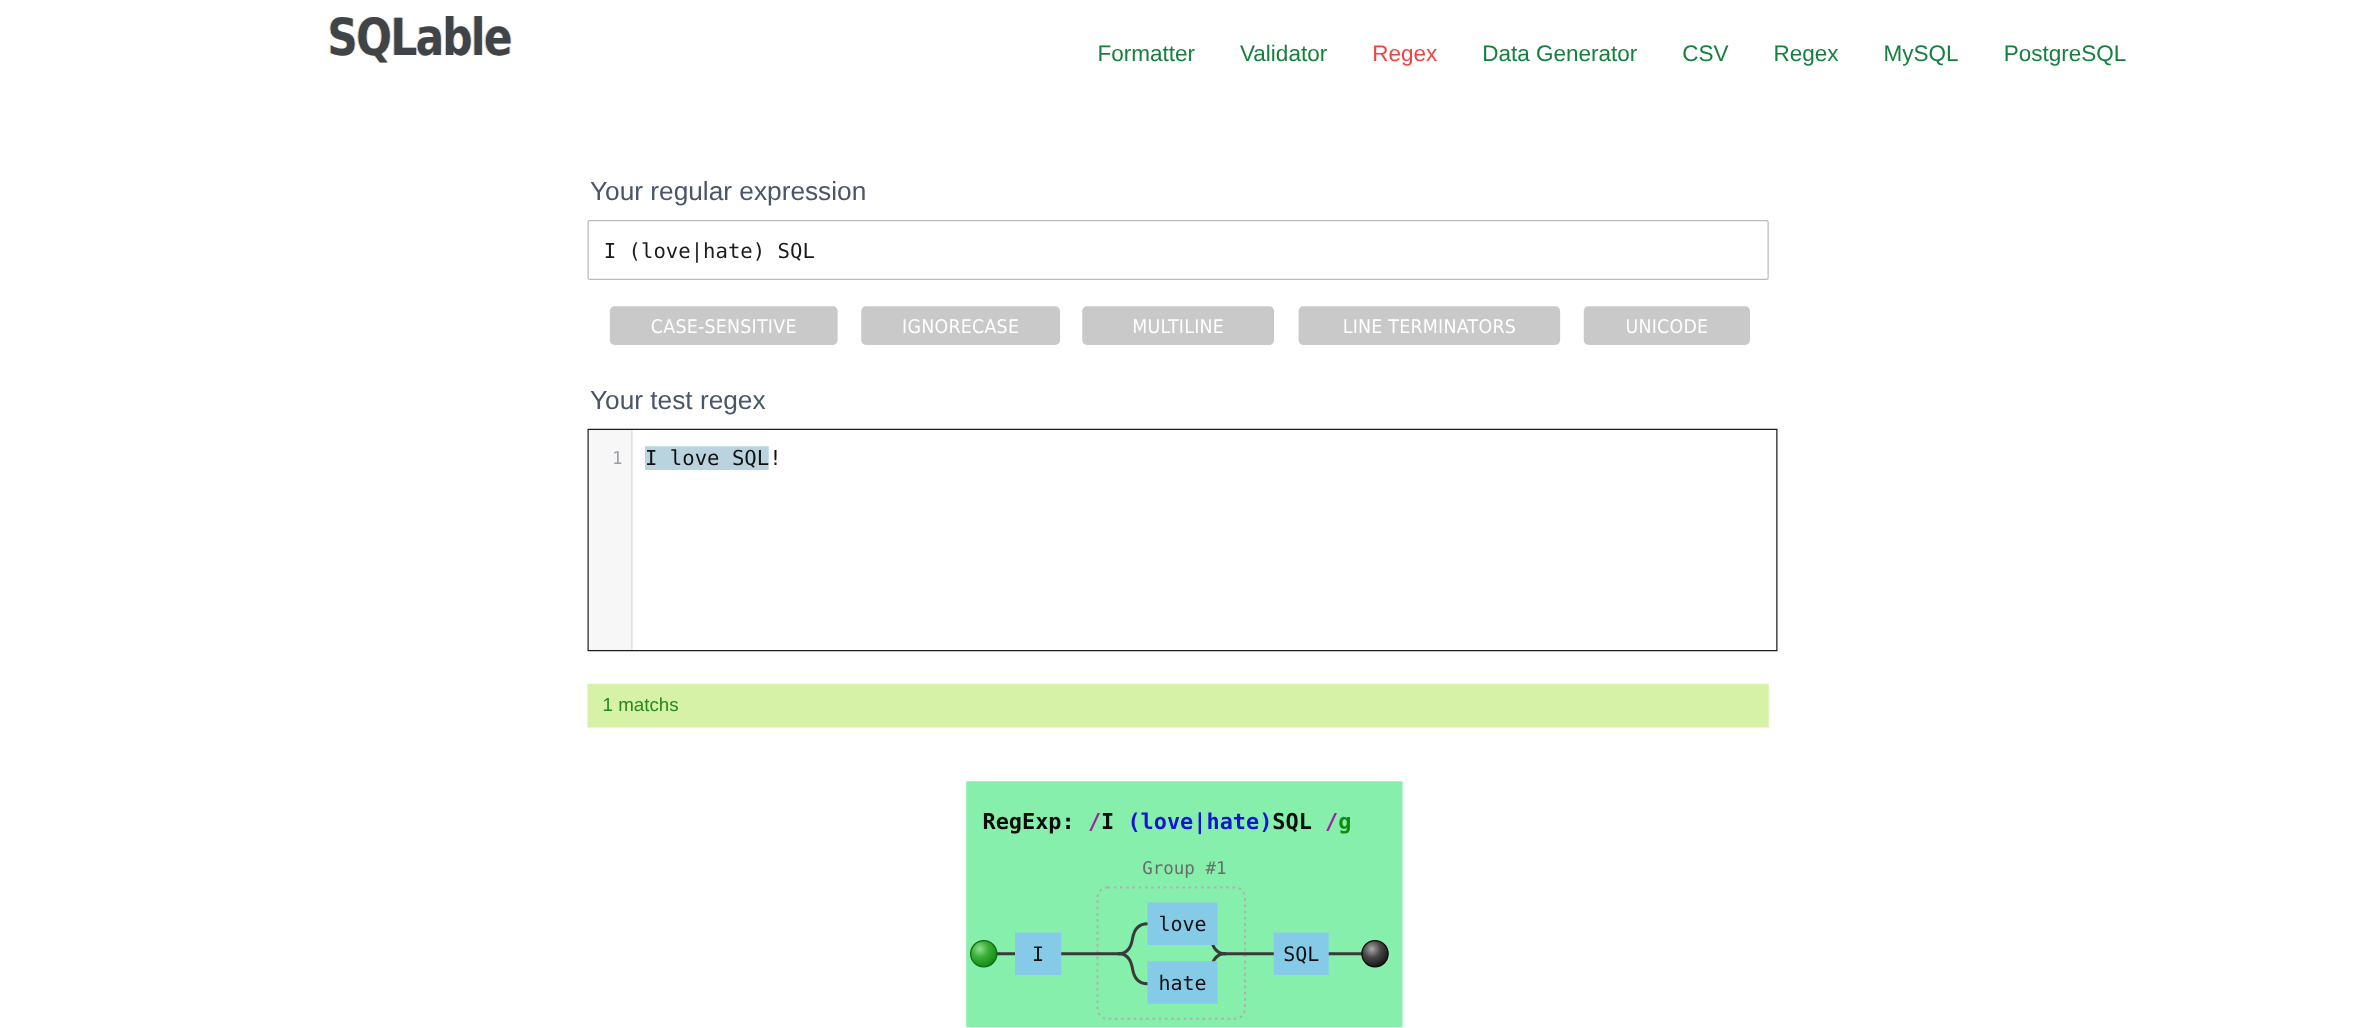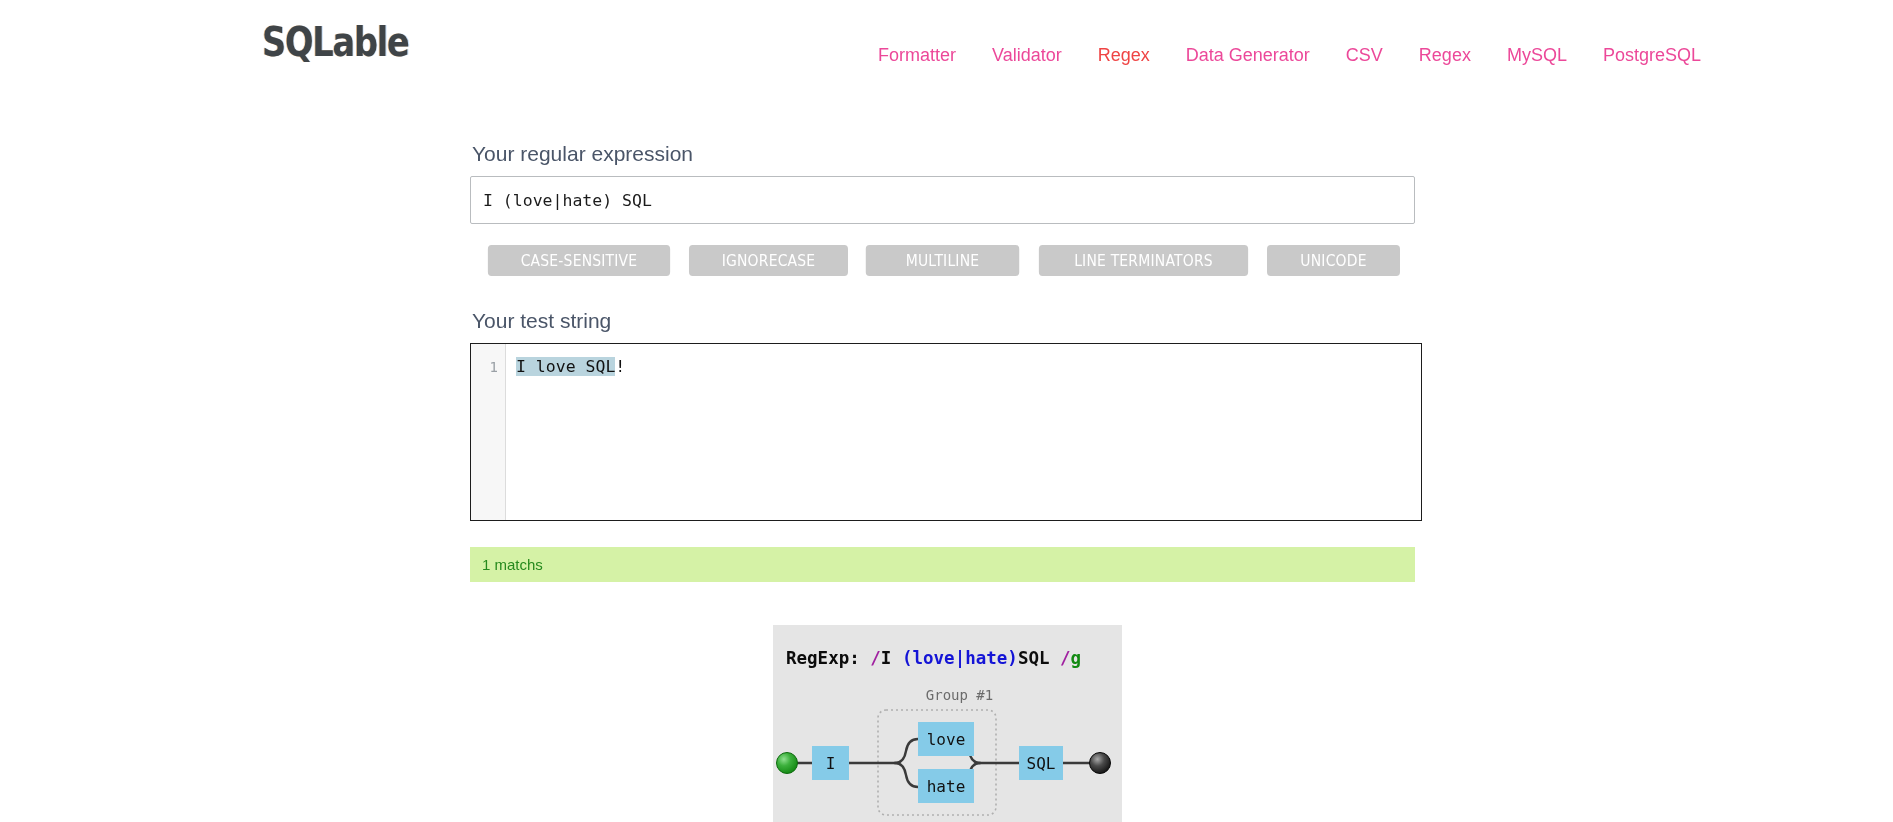--- a/index.html
+++ b/index.html
@@ -7,41 +7,41 @@
     margin: 0; padding: 0;
     width: 1893px; height: 822px;
     background: #ffffff;
     font-family: "Liberation Sans", sans-serif;
     overflow: hidden;
   }
   .page { position: relative; width: 1893px; height: 822px; background:#fff; }
 
   
   .header {
-    position: absolute; top: 12px; left: 0; width: 1595px; height: 66px;
+    position: absolute; top: 0; left: 0; width: 1595px; height: 66px;
   }
   .logo {
     position: absolute; left: 262px; top: 6px;
     font-family: "DejaVu Sans", sans-serif;
     font-weight: bold;
     font-size: 41px;
     letter-spacing: -1.5px;
     color: #3f4448;
     text-shadow: -1px 0 0 rgba(230,150,60,.55), 1px 0 0 rgba(110,170,230,.40);
     transform: scaleX(.82);
     transform-origin: left center;
     white-space: nowrap;
   }
   .nav {
     position: absolute; left: 860px; top: 33px;
     display: flex; align-items: center; gap: 0px;
     font-size: 18px;
   }
   .nav a {
-    color: #ec4899; text-decoration: none;
+    color: #15803d; text-decoration: none;
     padding: 0 18px; white-space: nowrap;
     line-height: 20px;
   }
   .nav a.active { color: #ef4444; }
 
   
   .title {
     position: absolute; top: 66px; left: 0; width: 1893px;
     text-align: center;
     font-size: 50px; font-weight: bold; color: #222426;
@@ -132,42 +132,42 @@
     display: flex; align-items: center;
     padding-left: 12px;
     color: #268a1d;
     font-size: 15px;
   }
 
   
   .diagram-panel {
     position: absolute; left: 773px; top: 625px;
     width: 349px; height: 197px;
-    background: #e5e5e5;
+    background: #86efac;
     overflow: hidden;
     text-decoration: underline;
   }
   .regexp-line {
     position: absolute; left: 13px; top: 23px;
     font-family: "DejaVu Sans Mono", monospace;
     font-size: 17.5px; font-weight: bold;
     white-space: pre;
   }
   .tok-label  { color: #0b0b0b; }
   .tok-slash  { color: #a020a0; }
   .tok-plain  { color: #0d0d0d; }
   .tok-group  { color: #1414d6; }
   .tok-alt    { color: #1414d6; }
   .tok-flag   { color: #128a12; }
 
   .group-caption {
     position: absolute; left: 0; top: 62px; width: 349px;
     text-align: center;
     font-family: "DejaVu Sans Mono", monospace;
-    font-size: 14px; color: #6b6b6b; margin-left: 12px;
+    font-size: 14px; color: #6b6b6b;
   }
   .diagram-svg { position: absolute; left: 0; top: 78px; }
 </style>
 </head>
 <body>
 
 <div class="page">
 
   <div class="header">
     <div class="logo">SQLable</div>
@@ -193,21 +193,21 @@
     </div>
 
     <div class="flags">
       <button class="flag-btn w1">CASE-SENSITIVE</button>
       <button class="flag-btn w2">IGNORECASE</button>
       <button class="flag-btn w3">MULTILINE</button>
       <button class="flag-btn w4">LINE TERMINATORS</button>
       <button class="flag-btn w5">UNICODE</button>
     </div>
 
-    <div class="field-label test-label">Your test string</div>
+    <div class="field-label test-label">Your test regex</div>
 
     <div class="editor">
       <div class="gutter">
         <div>1</div>
       </div>
       <div class="code-area"><span class="hl">I love SQL</span><span>!</span></div>
     </div>
 
     <div class="match-banner">
       <span>1 matchs</span>

